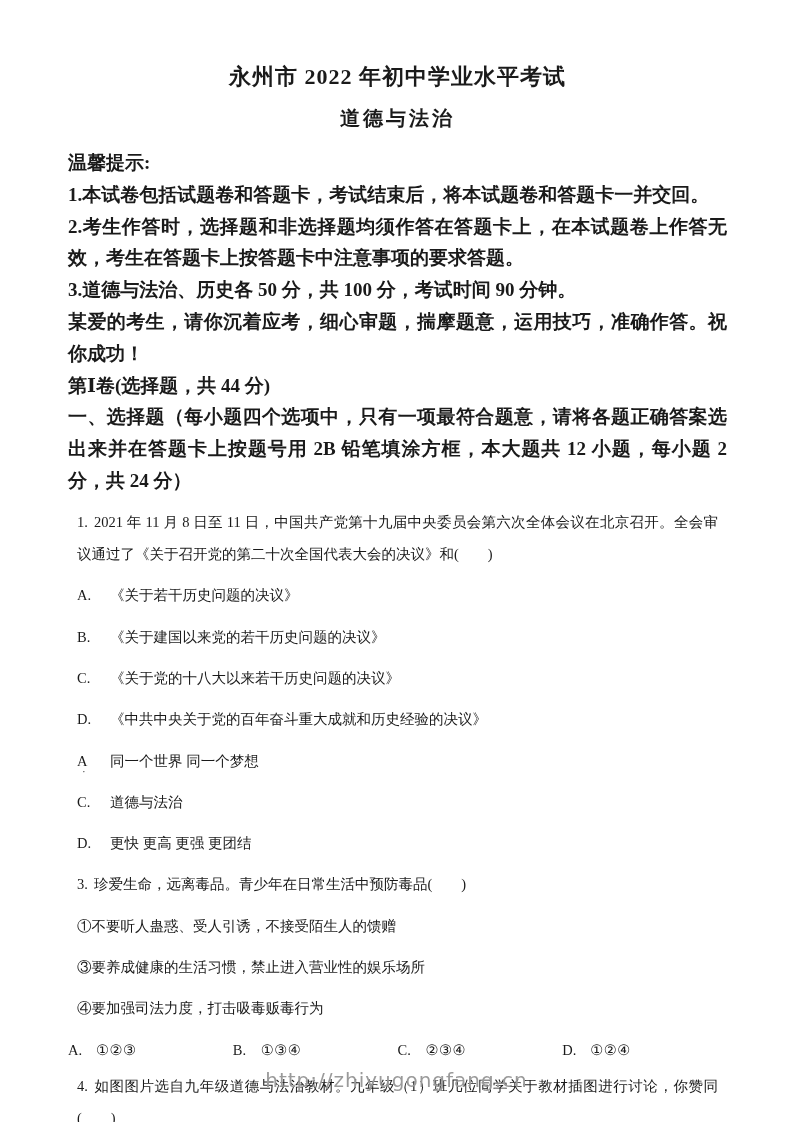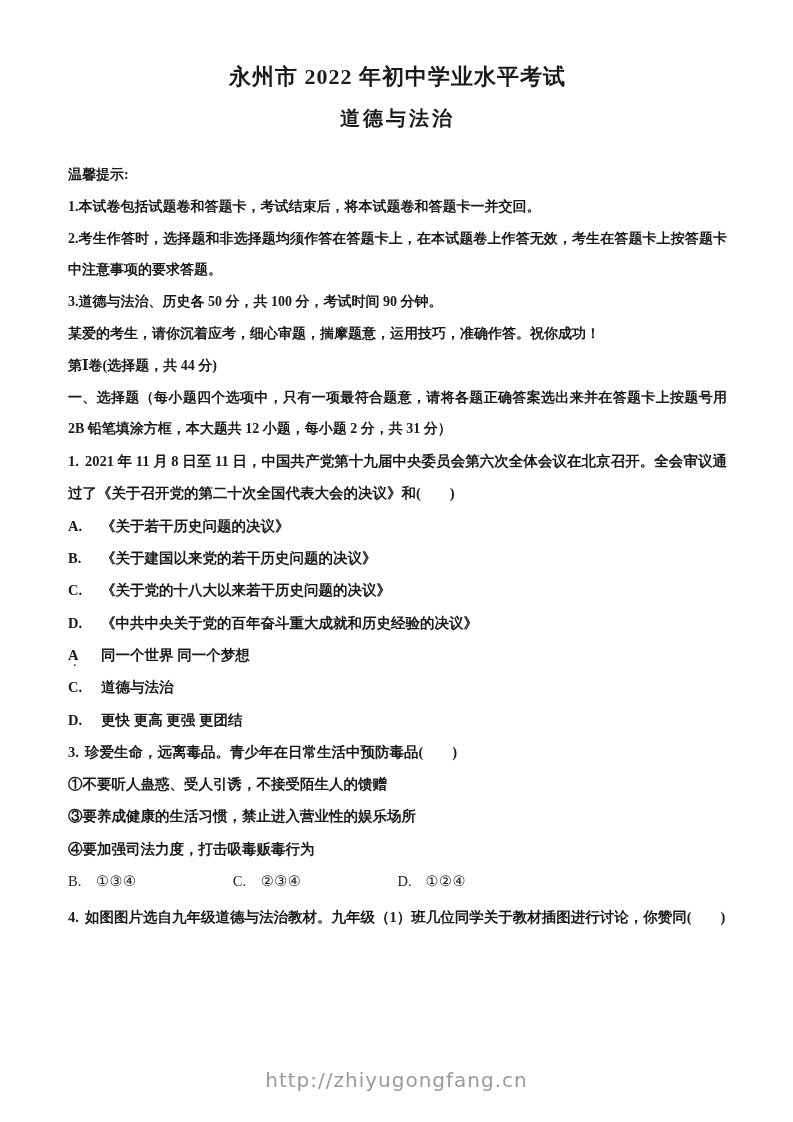--- a/index.html
+++ b/index.html
@@ -23,35 +23,35 @@
   }
   .subtitle {
     margin-top:11px;
     text-align:center;
     font-size:20px; font-weight:bold;
     line-height:30px;
     letter-spacing:3px;
   }
 
   .notice-block {
-    margin-top:26px;
-    font-size:14px;
+    margin-top:14px;
+    font-size:19px;
     font-weight:bold;
     line-height:31.8px;
     text-align:justify;
   }
   .notice-block p { margin:0; }
   .section-heading { text-align:left; font-weight:bold; }
 
   .questions {
     font-size:14.5px;
     line-height:32.3px;
     text-align:justify;
   }
-  .questions p { margin:0;font-weight:bold; }
+  .questions p { margin:9px; }
   .q-num { margin-right:6px; }
   .opt { position:relative; }
   .opt-label { display:inline-block; min-width:24px; margin-right:9px; }
   .blank-underline {
     display:inline-block;
     width:97px; height:14px;
     border-bottom:1.5px solid #222222;
     vertical-align:baseline;
   }
   .answer-row { display:flex; }
@@ -85,40 +85,41 @@
     <div class="title">永州市 2022 年初中学业水平考试</div>
     <div class="subtitle">道德与法治</div>
 
     <div class="notice-block">
       <p>温馨提示:</p>
       <p>1.本试卷包括试题卷和答题卡，考试结束后，将本试题卷和答题卡一并交回。</p>
       <p>2.考生作答时，选择题和非选择题均须作答在答题卡上，在本试题卷上作答无效，考生在答题卡上按答题卡中注意事项的要求答题。</p>
       <p>3.道德与法治、历史各 50 分，共 100 分，考试时间 90 分钟。</p>
       <p>某爱的考生，请你沉着应考，细心审题，揣摩题意，运用技巧，准确作答。祝你成功！</p>
       <p class="section-heading">第Ⅰ卷(选择题，共 44 分)</p>
-      <p>一、选择题（每小题四个选项中，只有一项最符合题意，请将各题正确答案选出来并在答题卡上按题号用 2B 铅笔填涂方框，本大题共 12 小题，每小题 2 分，共 31 分）</p>
+      <p>一、选择题（每小题四个选项中，只有一项最符合题意，请将各题正确答案选出来并在答题卡上按题号用 2B 铅笔填涂方框，本大题共 12 小题，每小题 2 分，共 24 分）</p>
     </div>
 
     <div class="questions">
 
       <p><span class="q-num">1.</span><span>2021 年 11 月 8 日至 11 日，中国共产党第十九届中央委员会第六次全体会议在北京召开。全会审议通过了《关于召开党的第二十次全国代表大会的决议》和(　　)</span></p>
       <p class="opt"><span class="opt-label">A.</span><span>《关于若干历史问题的决议》</span></p>
       <p class="opt"><span class="opt-label">B.</span><span>《关于建国以来党的若干历史问题的决议》</span></p>
       <p class="opt"><span class="opt-label">C.</span><span>《关于党的十八大以来若干历史问题的决议》</span></p>
       <p class="opt"><span class="opt-label">D.</span><span>《中共中央关于党的百年奋斗重大成就和历史经验的决议》</span></p>
 
       <p class="opt"><span class="opt-label">A</span><span>同一个世界 同一个梦想</span><span class="stray-mark">·</span></p>
       <p class="opt"><span class="opt-label">C.</span><span>道德与法治</span></p>
       <p class="opt"><span class="opt-label">D.</span><span>更快 更高 更强 更团结</span></p>
 
       <p><span class="q-num">3.</span><span>珍爱生命，远离毒品。青少年在日常生活中预防毒品(　　)</span></p>
       <p>①不要听人蛊惑、受人引诱，不接受陌生人的馈赠</p>
       <p>③要养成健康的生活习惯，禁止进入营业性的娱乐场所</p>
       <p>④要加强司法力度，打击吸毒贩毒行为</p>
       <div class="answer-row">
+        <div class="answer-opt"><span class="opt-label">A.</span><span class="circled">①②③</span></div>
         <div class="answer-opt"><span class="opt-label">B.</span><span class="circled">①③④</span></div>
         <div class="answer-opt"><span class="opt-label">C.</span><span class="circled">②③④</span></div>
         <div class="answer-opt"><span class="opt-label">D.</span><span class="circled">①②④</span></div>
       </div>
 
       <p class="q4"><span class="q-num">4.</span><span>如图图片选自九年级道德与法治教材。九年级（1）班几位同学关于教材插图进行讨论，你赞同(　　)</span></p>
 
     </div>
   </div>
 

